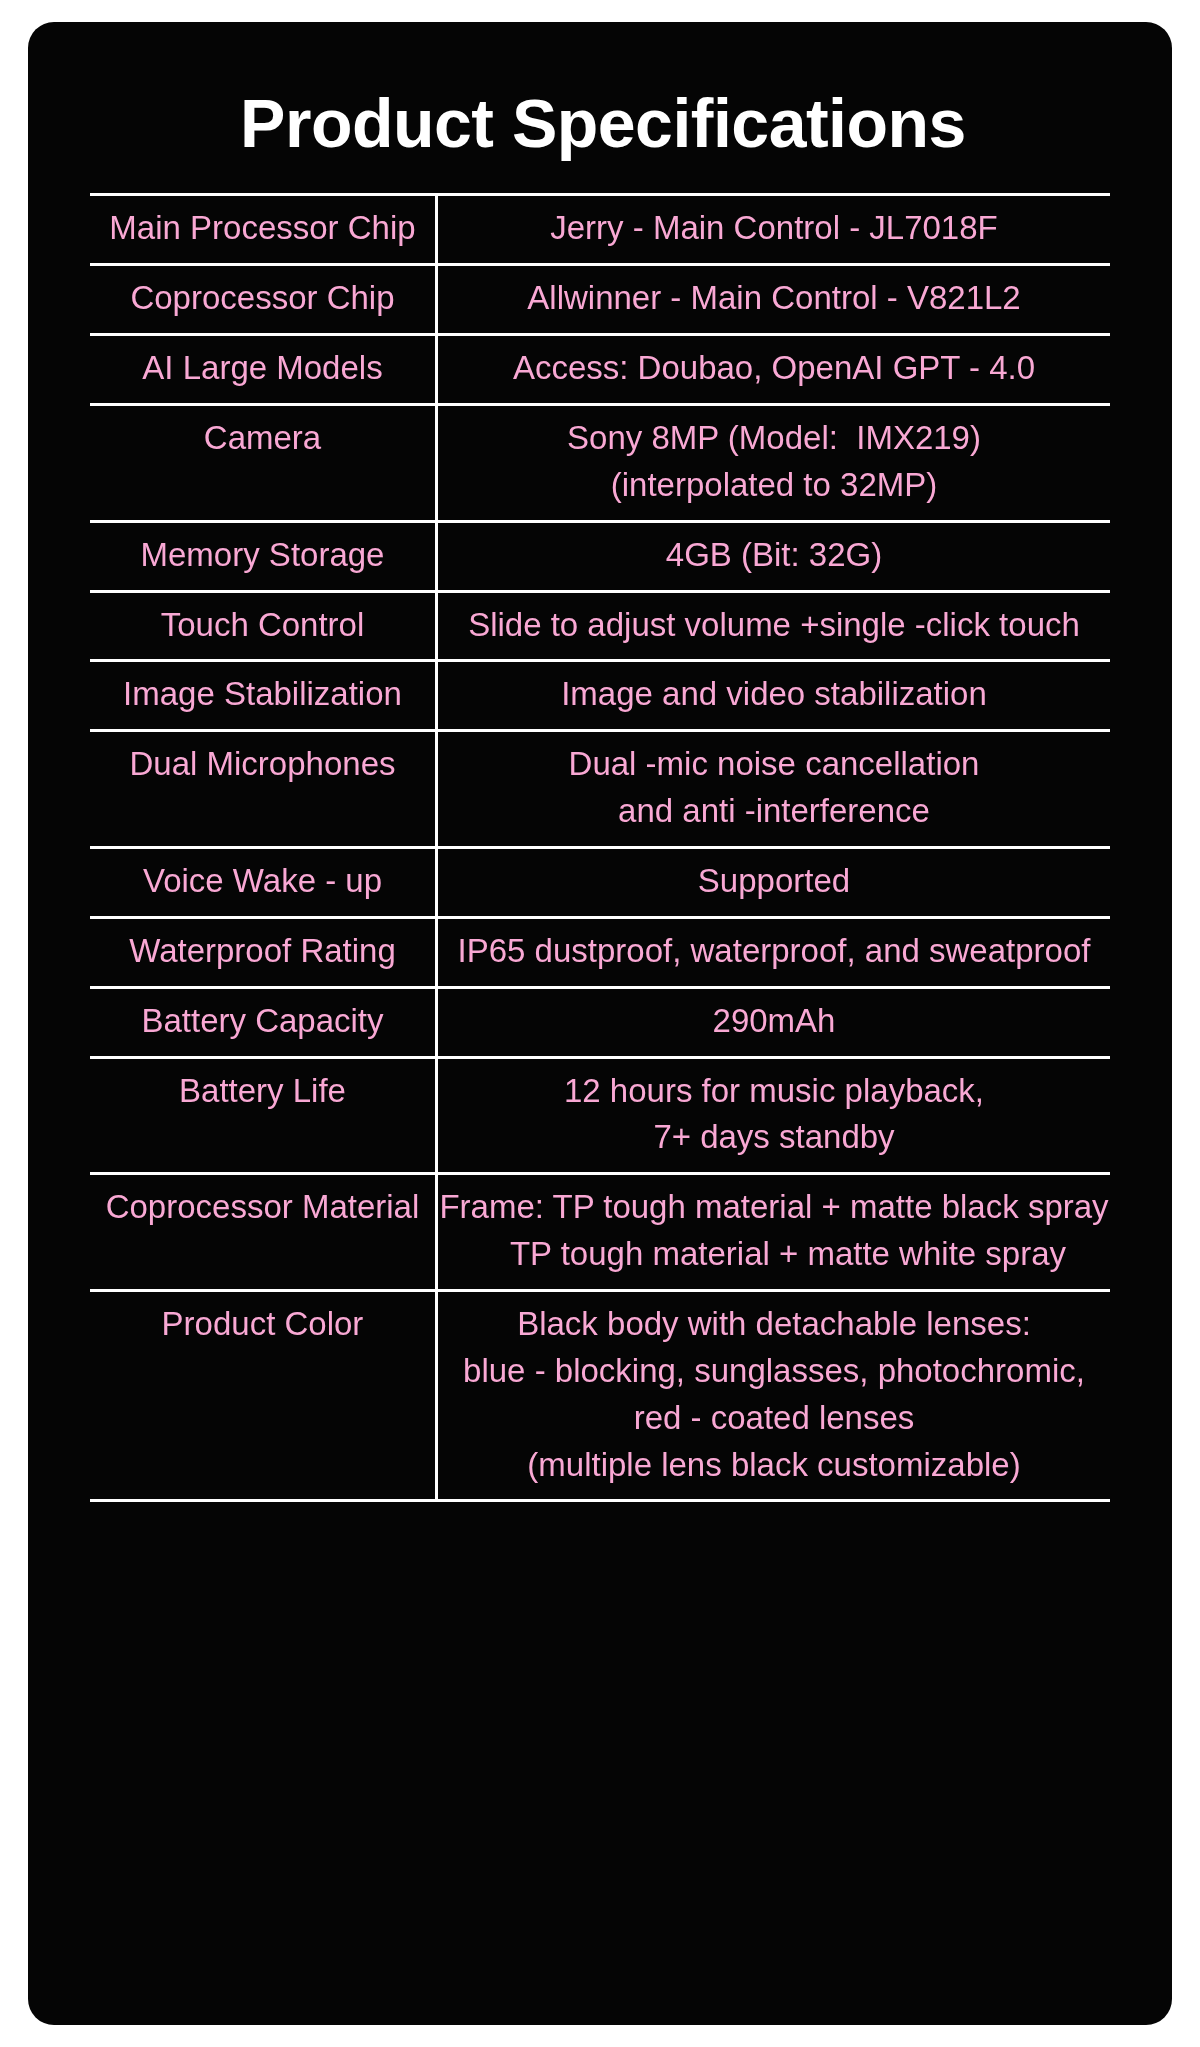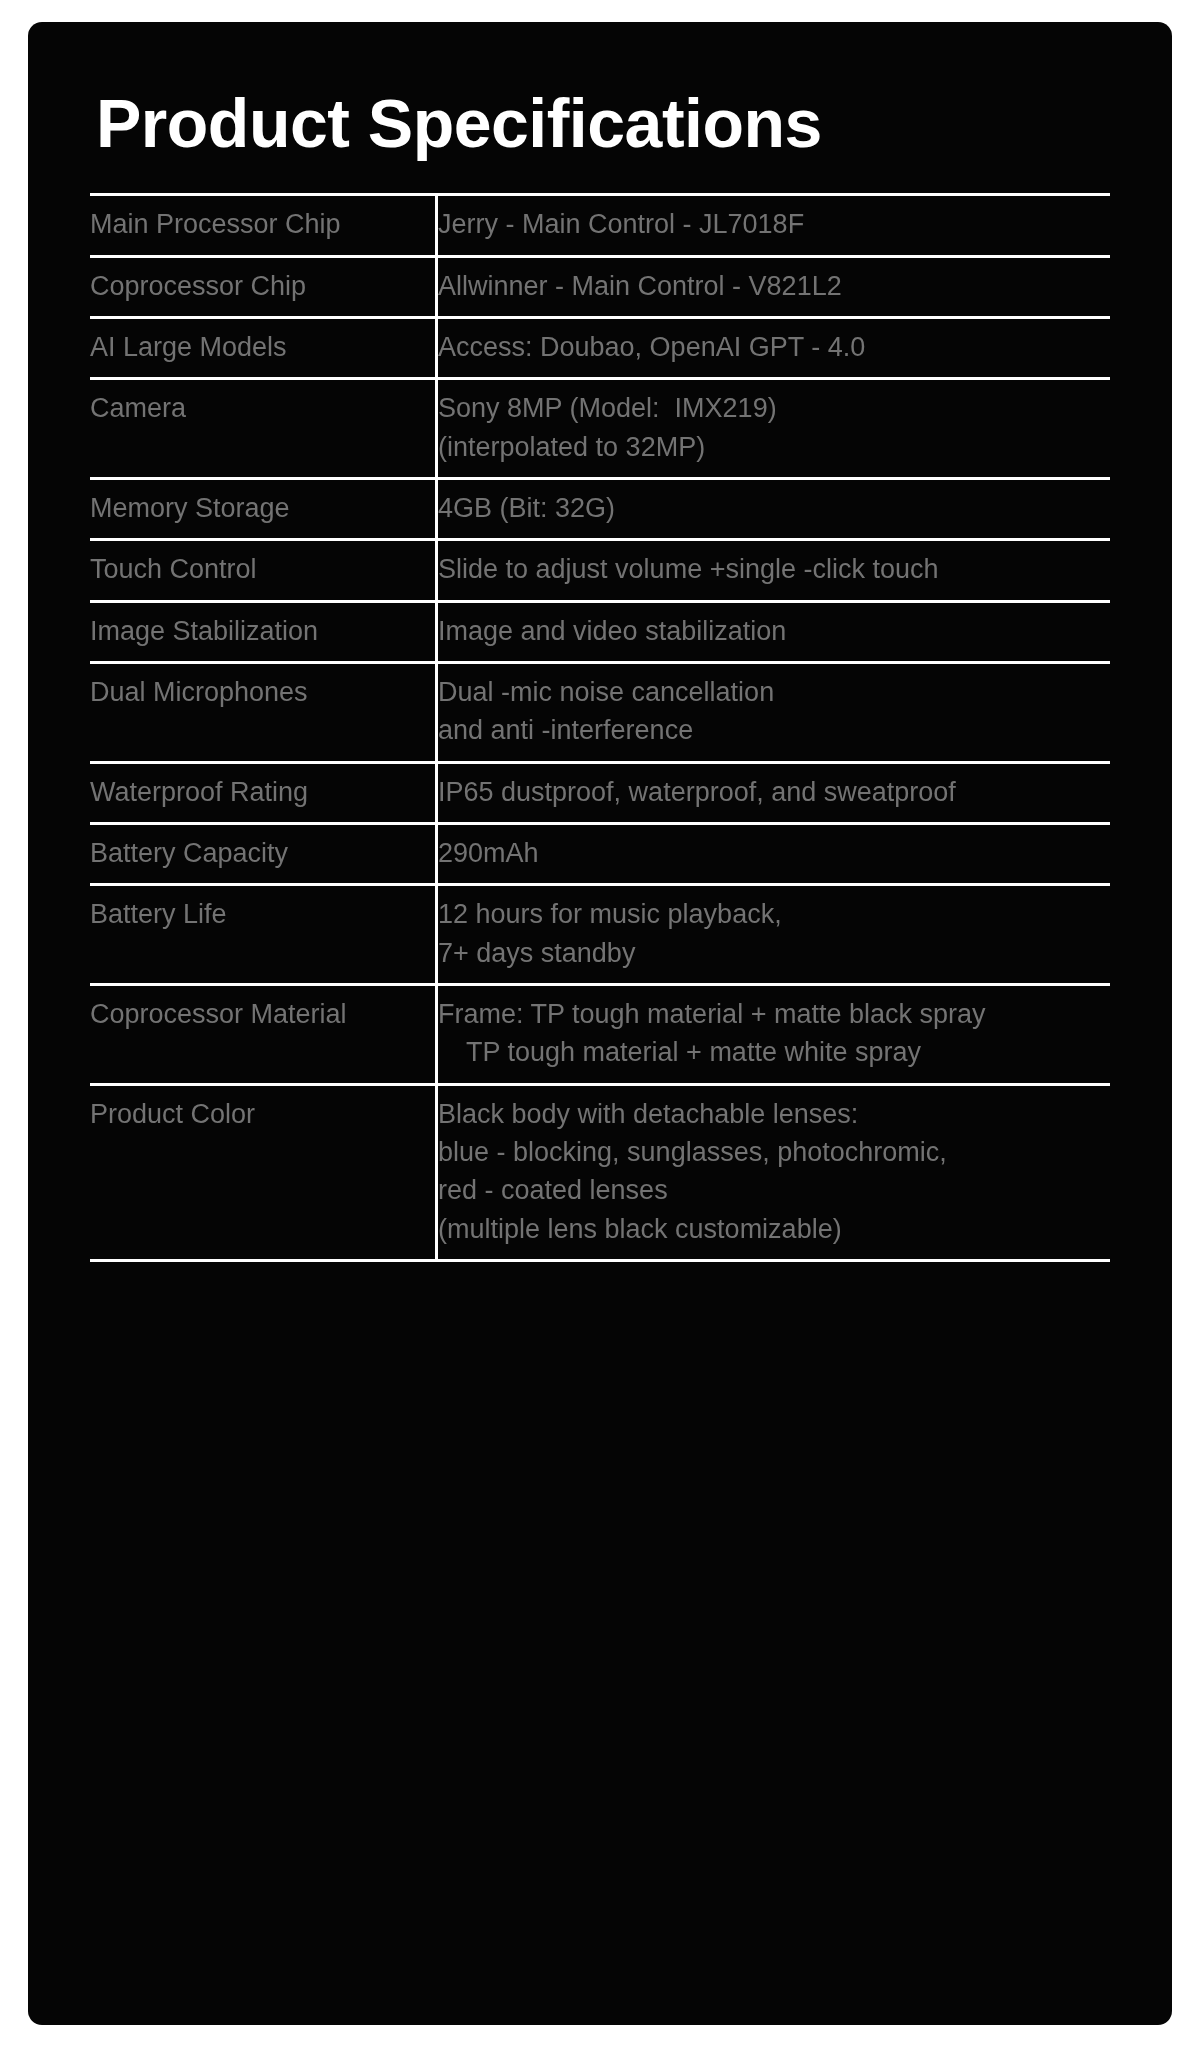--- a/index.html
+++ b/index.html
@@ -14,23 +14,24 @@
     -webkit-font-smoothing: antialiased;
   }
 
   .spec-card {
     position: absolute;
     left: 28px;
     top: 22px;
     width: 1144px;
     height: 2003px;
     background: #050505;
-    border-radius: 14px;
+    border-radius: 26px;
     box-sizing: border-box;
     overflow: hidden;
+    text-align: center;
   }
 
   .card-inner {
     padding: 66px 62px 40px 62px;
   }
 
   .spec-title {
     color: #ffffff;
     font-size: 68px;
     font-weight: bold;
@@ -40,22 +41,22 @@
     white-space: nowrap;
   }
 
   table.spec-table {
     width: 100%;
     border-collapse: collapse;
     table-layout: fixed;
   }
 
   table.spec-table td {
-    color: #737373;
-    font-size: 27px;
+    color: #f9a8d4;
+    font-size: 33px;
     line-height: 1.42;
     vertical-align: top;
     padding: 9px 0 11px 0;
     border-top: 3px solid #ffffff;
   }
 
   table.spec-table tr:first-child td {
     border-top: 3px solid #ffffff;
   }
 
@@ -137,20 +138,26 @@
             </td>
           </tr>
           <tr>
             <td class="label-cell">Dual Microphones</td>
             <td class="value-cell">
               <span class="value-line">Dual -mic noise cancellation</span>
               <span class="value-line">and anti -interference</span>
             </td>
           </tr>
           <tr>
+            <td class="label-cell">Voice Wake - up</td>
+            <td class="value-cell">
+              <span class="value-line">Supported</span>
+            </td>
+          </tr>
+          <tr>
             <td class="label-cell">Waterproof Rating</td>
             <td class="value-cell">
               <span class="value-line">IP65 dustproof, waterproof, and sweatproof</span>
             </td>
           </tr>
           <tr>
             <td class="label-cell">Battery Capacity</td>
             <td class="value-cell">
               <span class="value-line">290mAh</span>
             </td>

